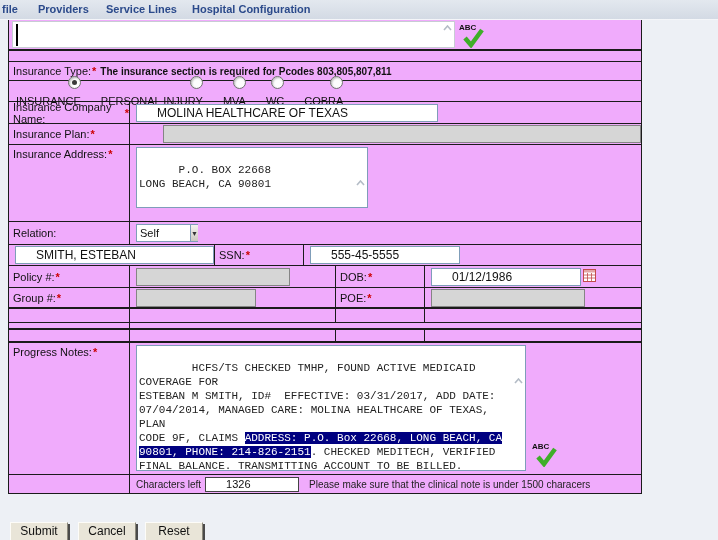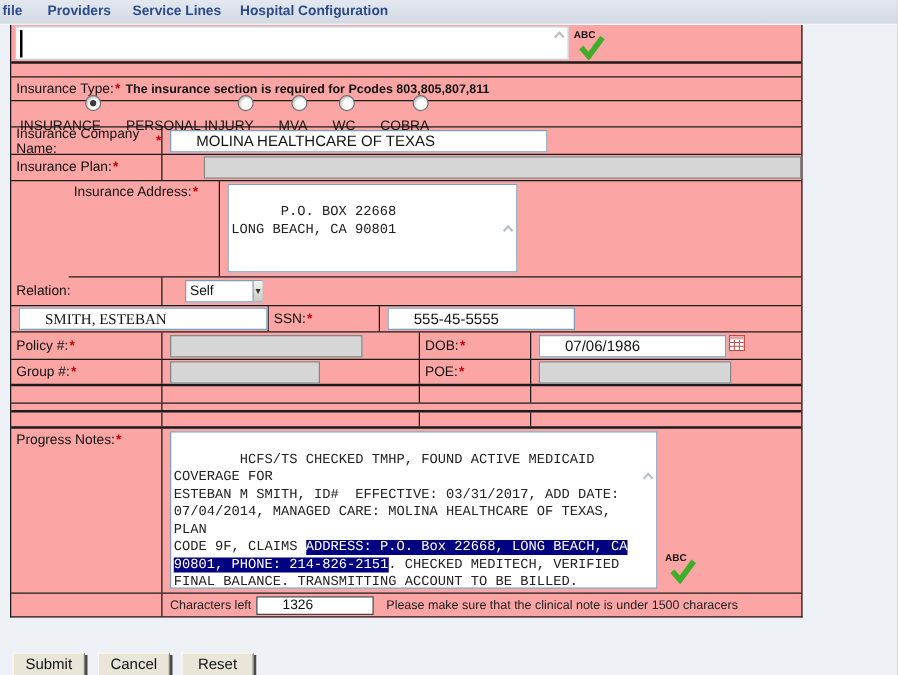--- a/index.html
+++ b/index.html
@@ -3,21 +3,21 @@
 <meta charset="utf-8">
 <style>
   html,body{margin:0;padding:0;}
   body{width:718px;height:540px;position:relative;overflow:hidden;
        background:#edf0f5;font-family:"Liberation Sans","DejaVu Sans",sans-serif;}
   
   .navbar{position:absolute;left:0;top:0;width:718px;height:19px;
           background:linear-gradient(#e3e8ef,#d3dae4);border-bottom:1px solid #f4f6f9;}
   .nav-item{position:absolute;top:3px;font-size:11px;font-weight:bold;color:#2b4a8b;cursor:pointer;}
   
-  .table{position:absolute;left:8px;top:20px;width:632px;background:#fca5a5;
+  .table{position:absolute;left:8px;top:20px;width:632px;background:#f0abfc;
          border-left:1.5px solid #1b1b1b;border-right:1.5px solid #1b1b1b;border-bottom:1.5px solid #1b1b1b;}
   .row{position:relative;display:flex;align-items:center;border-bottom:1px solid #1b1b1b;box-sizing:border-box;}
   .row.bb2{border-bottom-width:2px;}
   .lbl{font-size:11px;color:#111;}
   .req{color:#cc0000;font-size:11px;font-weight:bold;margin-left:1px;}
   .lcell{width:121px;flex:0 0 121px;align-self:stretch;border-right:1px solid #1b1b1b;
          display:flex;align-items:center;padding-left:4px;box-sizing:border-box;}
   .lcell.top{align-items:flex-start;padding-top:3px;}
   .c2{width:206px;flex:0 0 206px;align-self:stretch;border-right:1px solid #1b1b1b;
       display:flex;align-items:center;box-sizing:border-box;}
@@ -126,50 +126,50 @@
   </div>
 
   <div class="row" style="height:21px;gap:27px;">
     <div class="lcell">
         <span class="lbl">Insurance Plan:</span>
         <span class="req">*</span>
       </div>
     <div class="tbox dis" style="width:494px;margin-left:6px;"></div>
   </div>
 
-  <div class="row" style="height:77px;align-items:flex-start;margin-left:46px;">
+  <div class="row" style="height:77px;align-items:flex-start;">
     <div class="lcell top">
         <span class="lbl">Insurance Address:</span>
         <span class="req">*</span>
       </div>
-    <div class="ta" style="width:232px;height:71px;margin-left:6px;margin-top:2px;">
+    <div class="ta" style="width:232px;height:61px;margin-left:6px;margin-top:2px;">
       <span>P.O. BOX 22668
 LONG BEACH, CA 90801</span>
       <span class="chev" style="top:4px">
         <svg width="9" height="6">
             <path d="M1 5 L4.5 1 L8 5" stroke="#b4bcc6" stroke-width="1.6" fill="none"></path>
           </svg></span>
       <span class="chev" style="bottom:4px">
         </span>
     </div>
   </div>
 
   <div class="row" style="height:23px;">
     <div class="lcell">
         <span class="lbl">Relation:</span>
       </div>
-    <div class="select" style="margin-left:18px;gap:31px;">
+    <div class="select" style="margin-left:6px;gap:31px;">
       <span class="sval">Self</span>
       <span class="sbtn">▼</span>
     </div>
   </div>
 
   <div class="row" style="height:21px;">
     <div class="c2">
-        <div class="tbox" style="width:192px;margin-left:6px;font-family:Liberation Serif, serif;">SMITH, ESTEBAN</div>
+        <div class="tbox" style="width:192px;margin-left:6px;">SMITH, ESTEBAN</div>
       </div>
     <div class="c3">
         <span class="lbl">SSN:</span>
         <span class="req">*</span>
       </div>
     <div class="c4">
         <div class="tbox" style="width:108px;margin-left:6px;">555-45-5555</div>
       </div>
   </div>
 
@@ -179,21 +179,21 @@
         <span class="req">*</span>
       </div>
     <div class="c2">
         <div class="tbox dis" style="width:112px;margin-left:6px;"></div>
       </div>
     <div class="c3">
         <span class="lbl">DOB:</span>
         <span class="req">*</span>
       </div>
     <div class="c4">
-        <div class="tbox" style="width:108px;margin-left:6px;">07/06/1986</div>
+        <div class="tbox" style="width:108px;margin-left:6px;">01/12/1986</div>
       <span class="cal">
         <svg width="13" height="13" viewBox="0 0 13 13">
           <rect x="0.5" y="0.5" width="12" height="12" fill="#fff" stroke="#c24b4b"></rect>
           <rect x="1" y="1" width="11" height="2.5" fill="#e3a5a5"></rect>
           <line x1="1" y1="6" x2="12" y2="6" stroke="#c24b4b" stroke-width="0.8"></line>
           <line x1="1" y1="9" x2="12" y2="9" stroke="#c24b4b" stroke-width="0.8"></line>
           <line x1="4.5" y1="4" x2="4.5" y2="12" stroke="#c24b4b" stroke-width="0.8"></line>
           <line x1="8.5" y1="4" x2="8.5" y2="12" stroke="#c24b4b" stroke-width="0.8"></line>
         </svg></span>
     </div>

